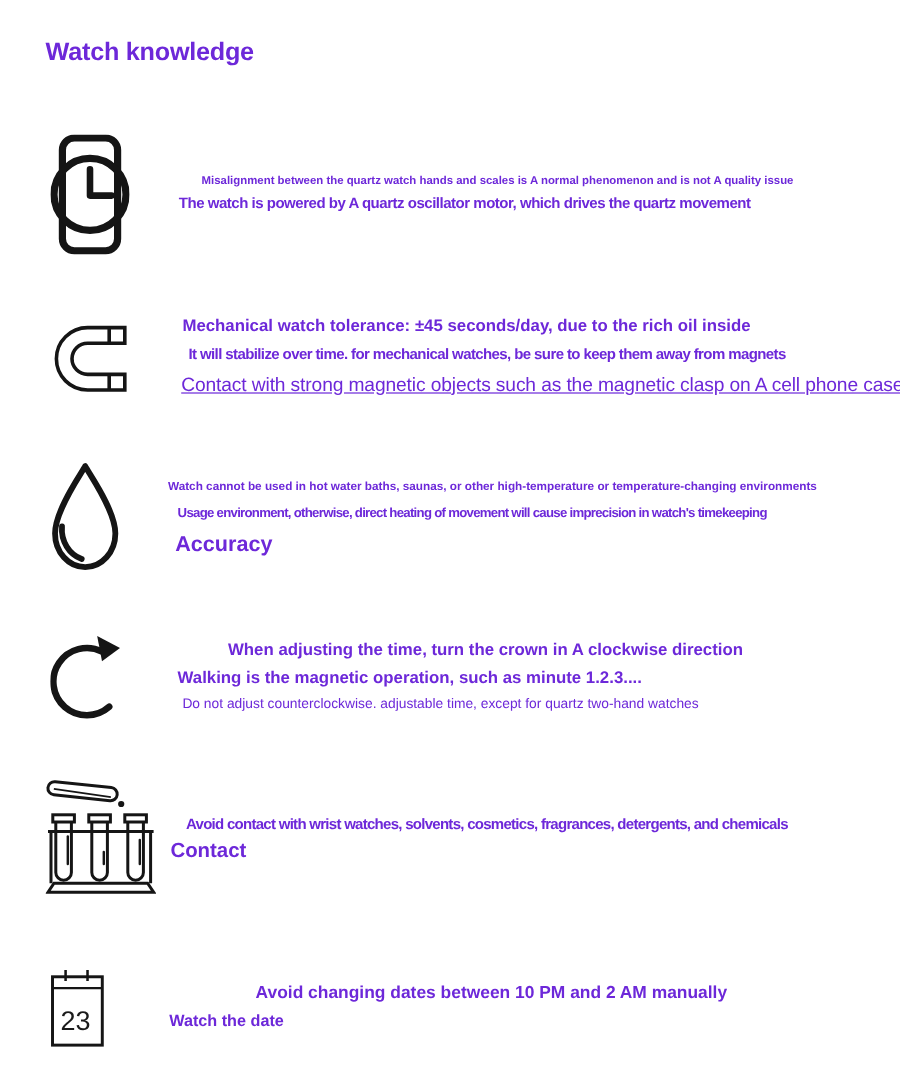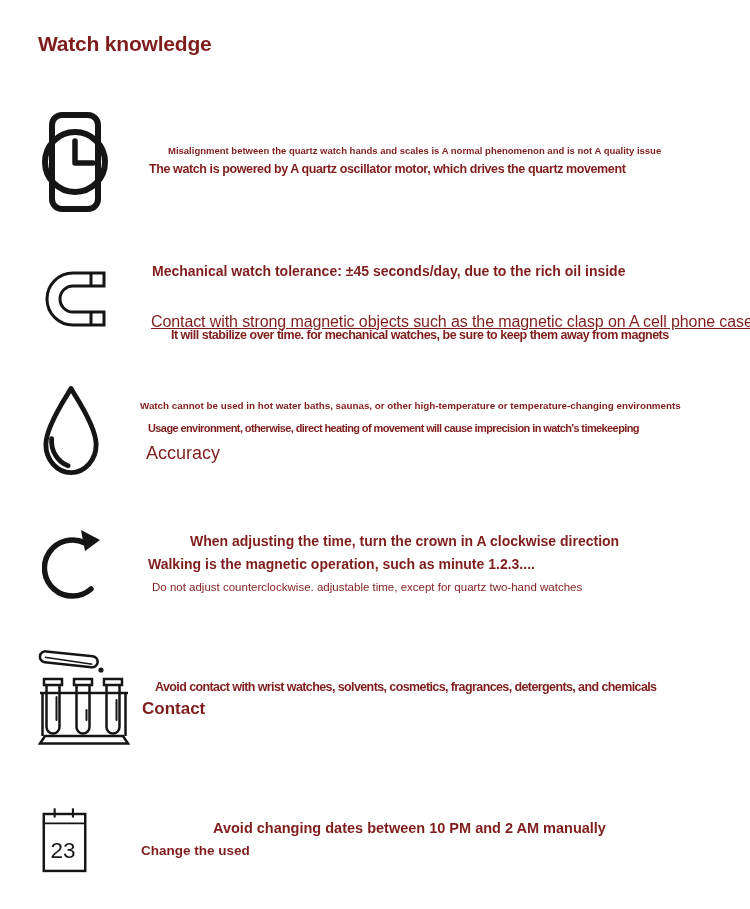--- a/index.html
+++ b/index.html
@@ -1,38 +1,38 @@
 <!DOCTYPE html>
 <html><head>
 <meta charset="utf-8">
 <style>
   html,body{margin:0;padding:0;background:#ffffff;}
   .canvas{
     position:relative;width:750px;height:909px;background:#ffffff;overflow:hidden;
     font-family:"Liberation Sans","DejaVu Sans",sans-serif;color:#1d1d1d;
   }
-  .t{position:absolute;margin:0;white-space:nowrap;line-height:1.15;color:#7f1d1d;}
+  .t{position:absolute;margin:0;white-space:nowrap;line-height:1.15;color:#6d28d9;}
   .icon{position:absolute;display:block;}
   .icon svg{display:block;width:100%;height:100%;}
   .stroke{fill:none;stroke:#151515;}
   .title{left:38px;top:32px;font-size:21px;font-weight:700;letter-spacing:-0.2px;}
 
   .icon-1{left:42px;top:112px;width:66px;height:100px;}
   .s1l1{left:168px;top:146px;font-size:9.5px;font-weight:700;}
   .s1l2{left:149px;top:162px;font-size:12.5px;font-weight:700;letter-spacing:-0.4px;}
 
   .icon-2{left:44px;top:270px;width:62px;height:58px;}
   .s2l1{left:152px;top:263px;font-size:14px;font-weight:700;}
-  .s2l2{left:171px;top:288px;font-size:12.5px;font-weight:700;letter-spacing:-0.5px;margin-top:40px;}
+  .s2l2{left:157px;top:288px;font-size:12.5px;font-weight:700;letter-spacing:-0.5px;}
   .s2l3{left:151px;top:313px;font-size:16px;font-weight:400;letter-spacing:-0.1px;text-decoration:underline;}
 
   .icon-3{left:42px;top:383px;width:58px;height:95px;}
   .s3l1{left:140px;top:400px;font-size:9.8px;font-weight:700;}
   .s3l2{left:148px;top:422px;font-size:11px;font-weight:700;letter-spacing:-0.6px;}
-  .s3l3{left:146px;top:443px;font-size:18px;font-weight:400;}
+  .s3l3{left:146px;top:443px;font-size:18px;font-weight:700;}
 
   .icon-4{left:42px;top:526px;width:64px;height:80px;}
   .s4l1{left:190px;top:533px;font-size:14px;font-weight:700;}
   .s4l2{left:148px;top:556px;font-size:14px;font-weight:700;}
   .s4l3{left:152px;top:581px;font-size:11.5px;font-weight:400;}
 
   .icon-5{left:38px;top:648px;width:92px;height:98px;}
   .s5l1{left:155px;top:680px;font-size:12.5px;font-weight:700;letter-spacing:-0.6px;}
   .s5l2{left:142px;top:699px;font-size:17px;font-weight:700;}
 
@@ -129,16 +129,16 @@
     <span class="icon icon-6">
       <svg viewBox="0 0 64 94">
         <rect class="stroke" x="2.5" y="10" width="59" height="81" fill="#ffffff" stroke-width="3.5"></rect>
         <line class="stroke" x1="2.5" y1="23.5" x2="61.5" y2="23.5" stroke-width="2.5"></line>
         <line class="stroke" x1="18" y1="2" x2="18" y2="15" stroke-width="3"></line>
         <line class="stroke" x1="44" y1="2" x2="44" y2="15" stroke-width="3"></line>
         <text class="cal-num" x="12" y="73" font-size="32">23</text>
       </svg>
     </span>
     <p class="t s6l1">Avoid changing dates between 10 PM and 2 AM manually</p>
-    <p class="t s6l2">Change the used</p>
+    <p class="t s6l2">Watch the date</p>
   </section>
 
 </div>
 
 </body></html>

